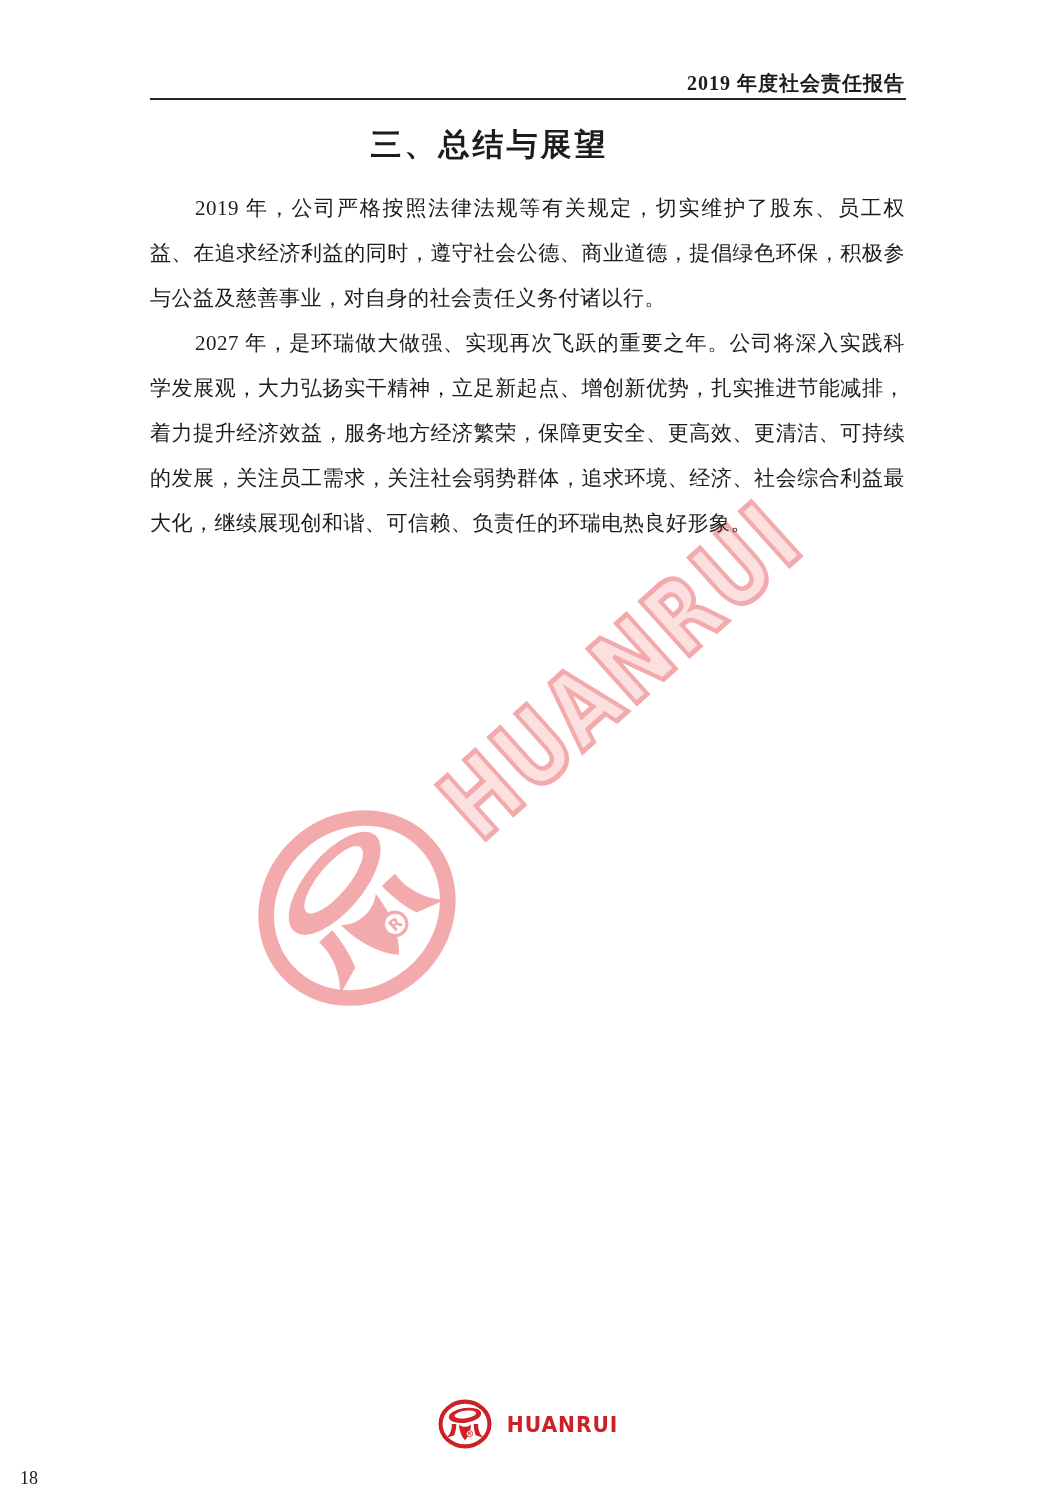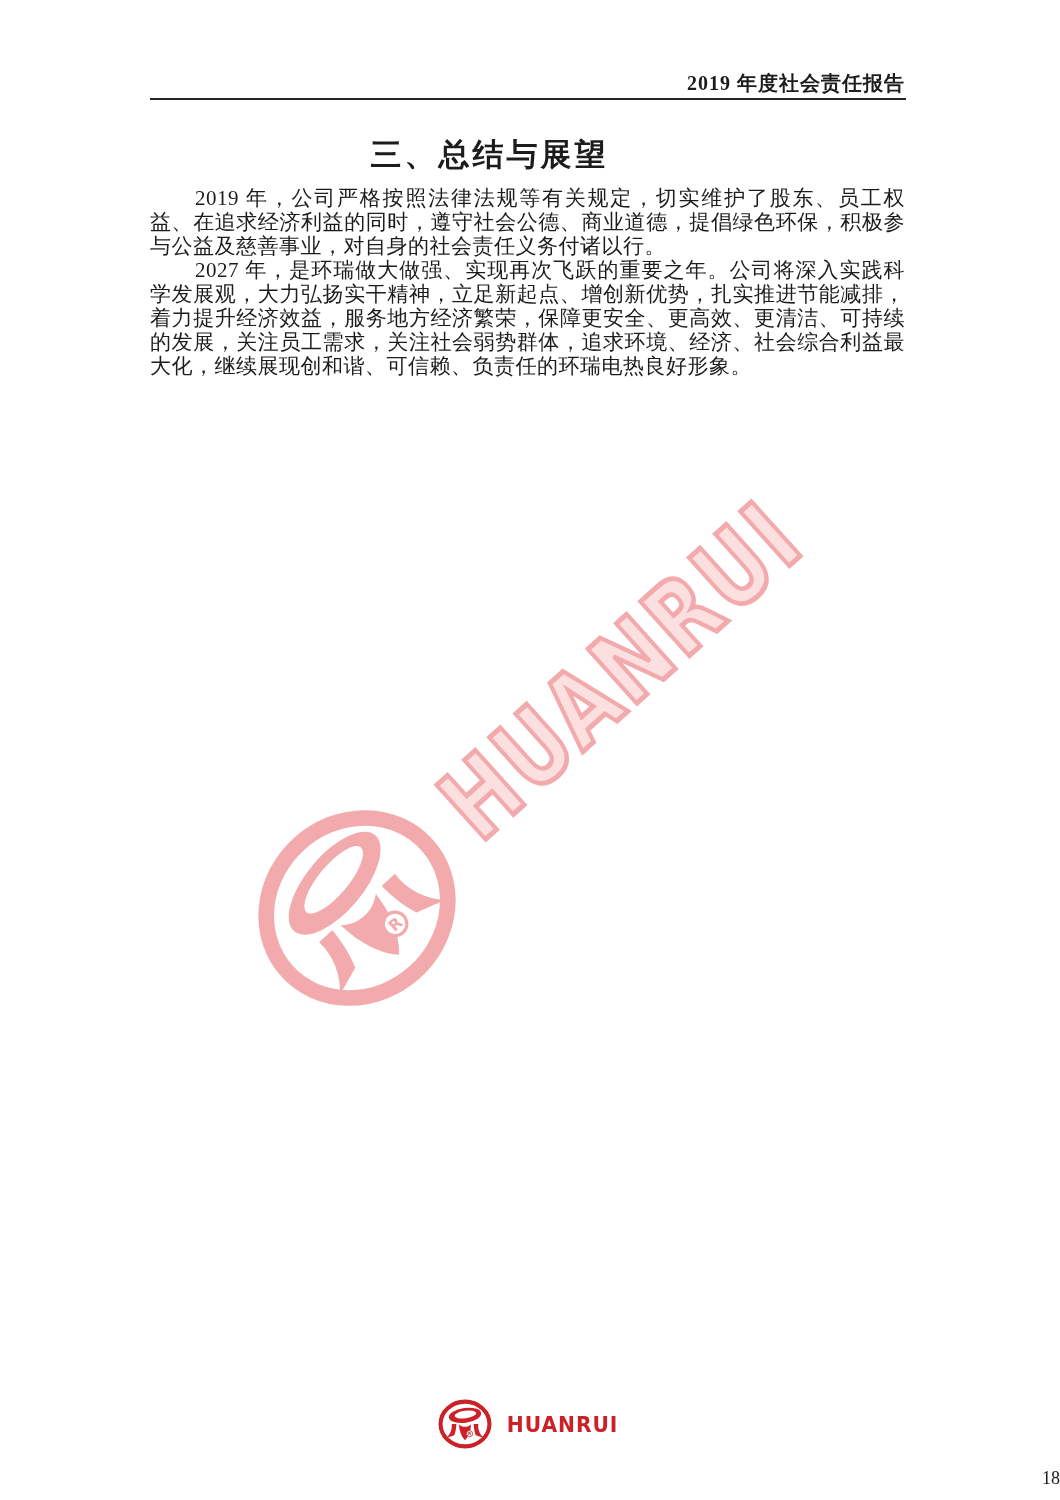--- a/index.html
+++ b/index.html
@@ -34,38 +34,38 @@
     position: absolute;
     top: 98px;
     left: 150px;
     width: 756px;
     height: 2px;
     background: #262626;
   }
   
   .section-title {
     position: absolute;
-    top: 134px;
+    top: 124px;
     left: 150px;
     width: 755px;
     margin: 0;
     text-align: center;
     font-size: 31px;
     font-weight: bold;
     letter-spacing: 3px;
   }
   .section-title .shift { position: relative; left: -38px; }
   
   .body-text {
     position: absolute;
     top: 186px;
     left: 150px;
     width: 755px;
     font-size: 21px;
-    line-height: 24px;
+    line-height: 45px;
     text-align: justify;
     text-justify: inter-ideograph;
     z-index: 2;
   }
   .body-text p { margin: 0; text-indent: 45px; letter-spacing: 0.5px; }
   
   .watermark {
     position: absolute;
     left: 249px;
     top: 806px;
@@ -109,22 +109,23 @@
     font-size: 22px;
     letter-spacing: 1px;
     transform: scaleX(0.92);
     white-space: nowrap;
   }
   .page-number {
     position: absolute;
     top: 1468px;
     left: 0;
     width: 100%;
-    text-align: right;
+    text-align: left;
     font-size: 18px;
+    padding-left: 20px;
   }
   .svg-defs { position: absolute; width: 0; height: 0; overflow: hidden; }
 </style>
 </head>
 <body>
 
 <svg class="svg-defs" aria-hidden="true">
   <defs>
     <g id="huanrui-glyph">
       <ellipse cx="55" cy="50" rx="48" ry="44" fill="none" stroke="currentColor" stroke-width="8"></ellipse>

